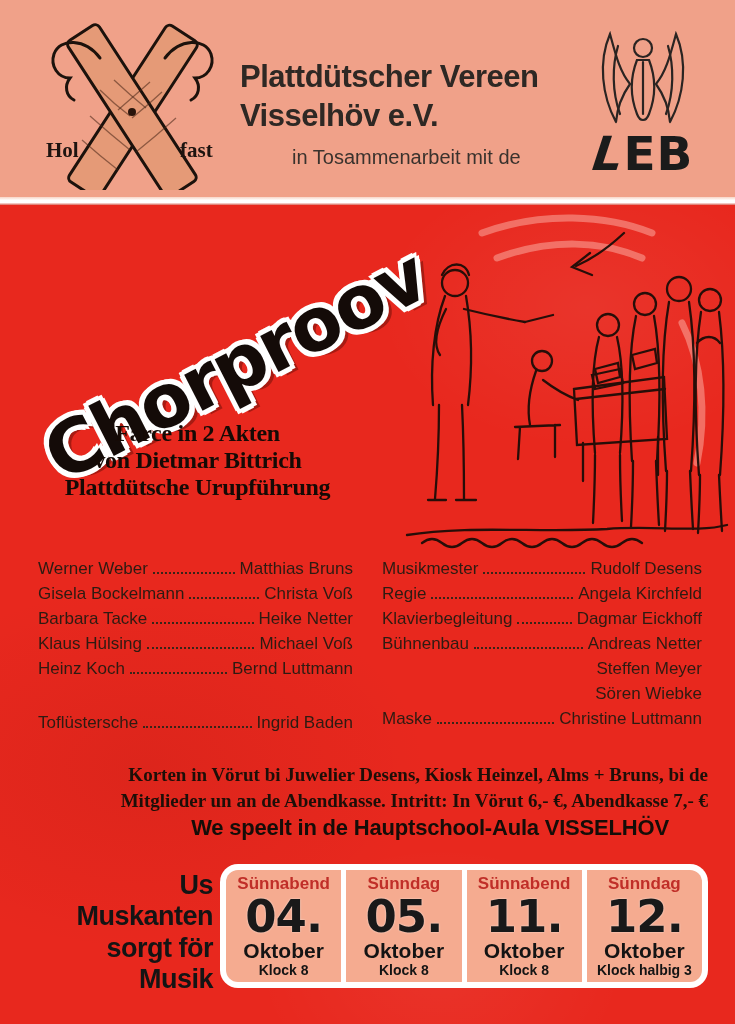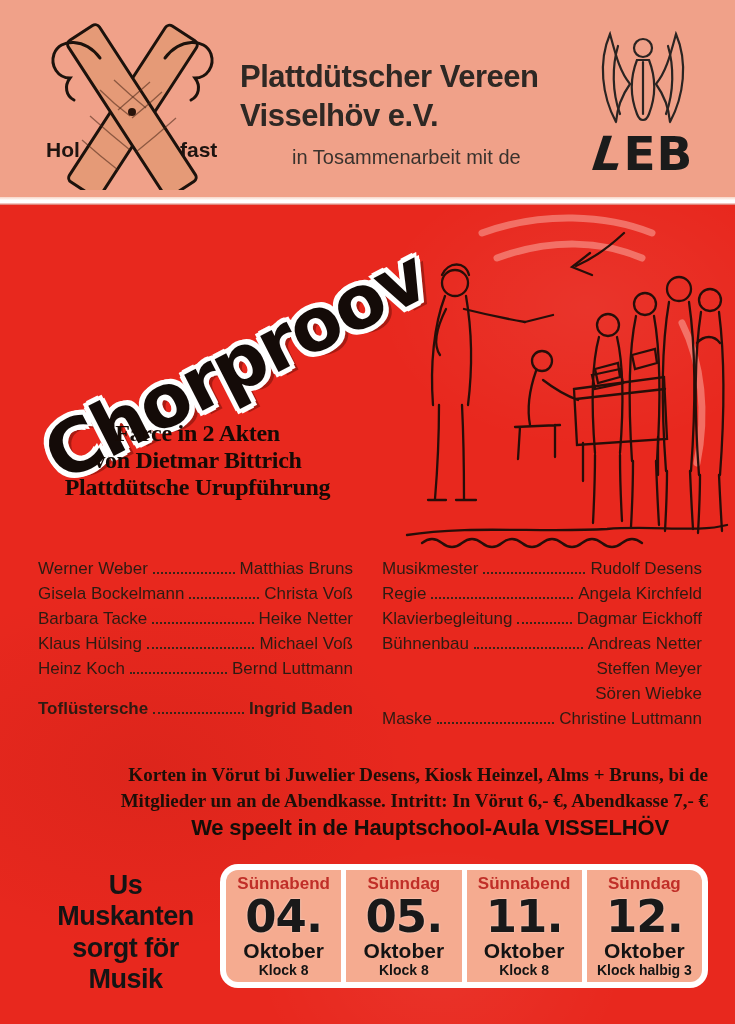--- a/index.html
+++ b/index.html
@@ -20,21 +20,21 @@
     position:absolute; left:0; top:0; width:735px; height:198px;
     background:#f0a189;
   }
   .divider {
     position:absolute; left:0; top:197px; width:735px; height:8px;
     background:linear-gradient(#f8d4c6, #ffffff 40%, #ffffff 70%, #d9675a);
   }
   .holfast { position:absolute; left:30px; top:20px; width:205px; height:170px; }
   .holfast svg { position:absolute; left:0; top:0; }
   .holfast-word {
-    position:absolute; top:118px; font-family:Liberation Sans, sans-serif;
+    position:absolute; top:118px; font-family:Liberation Serif, serif;
     font-weight:bold; font-size:21px; color:#1e1410;
   }
   .holfast-word.left { left:16px; }
   .holfast-word.right { left:150px; }
 
   .org-block {
     position:absolute; left:240px; top:58px; width:330px;
     font-weight:bold; font-size:31px; line-height:1.25; color:#2e2824;
     letter-spacing:-0.5px;
   }
@@ -76,36 +76,36 @@
 
   
   .cast-col { position:absolute; top:559px; color:#2e1b12; font-size:17px; }
   .cast-col.left  { left:38px;  width:315px; }
   .cast-col.right { left:382px; width:320px; }
   .cast-row { display:flex; height:18px; margin-bottom:7px; }
   .cast-row .role  { white-space:nowrap; }
   .cast-row .dots  { flex:1; border-bottom:2px dotted #3a2418; margin:0 5px 3px 5px; }
   .cast-row.actor-only .dots { border-bottom:none; }
   .cast-row .actor { white-space:nowrap; }
-  .cast-row.gap-above { margin-top:22px;font-weight:bold; }
+  .cast-row.gap-above { margin-top:36px; }
 
   
   .tickets {
     position:absolute; left:28px; top:762px; width:680px; text-align:right;
     font-family:"Liberation Serif", serif; font-weight:bold; font-size:19px;
     line-height:1.35; color:#1d0f08;
   }
   .venue {
     position:absolute; left:150px; top:815px; width:560px; text-align:center;
     font-weight:bold; font-size:22px; color:#150d08; letter-spacing:-0.2px;
   }
 
   
   .music-block {
-    position:absolute; left:38px; top:870px; width:175px; text-align:center;
+    position:absolute; left:38px; top:870px; width:175px; text-align:right;
     font-weight:bold; font-size:27px; line-height:1.16; color:#141414;
     letter-spacing:-0.5px;
   }
   .dates-box {
     position:absolute; left:220px; top:864px; width:488px; height:124px;
     background:#ffffff; border-radius:18px; padding:6px;
     display:flex; gap:5px;
   }
   .date-panel {
     flex:1; background:#f5ab90; text-align:center; padding-top:3px;

